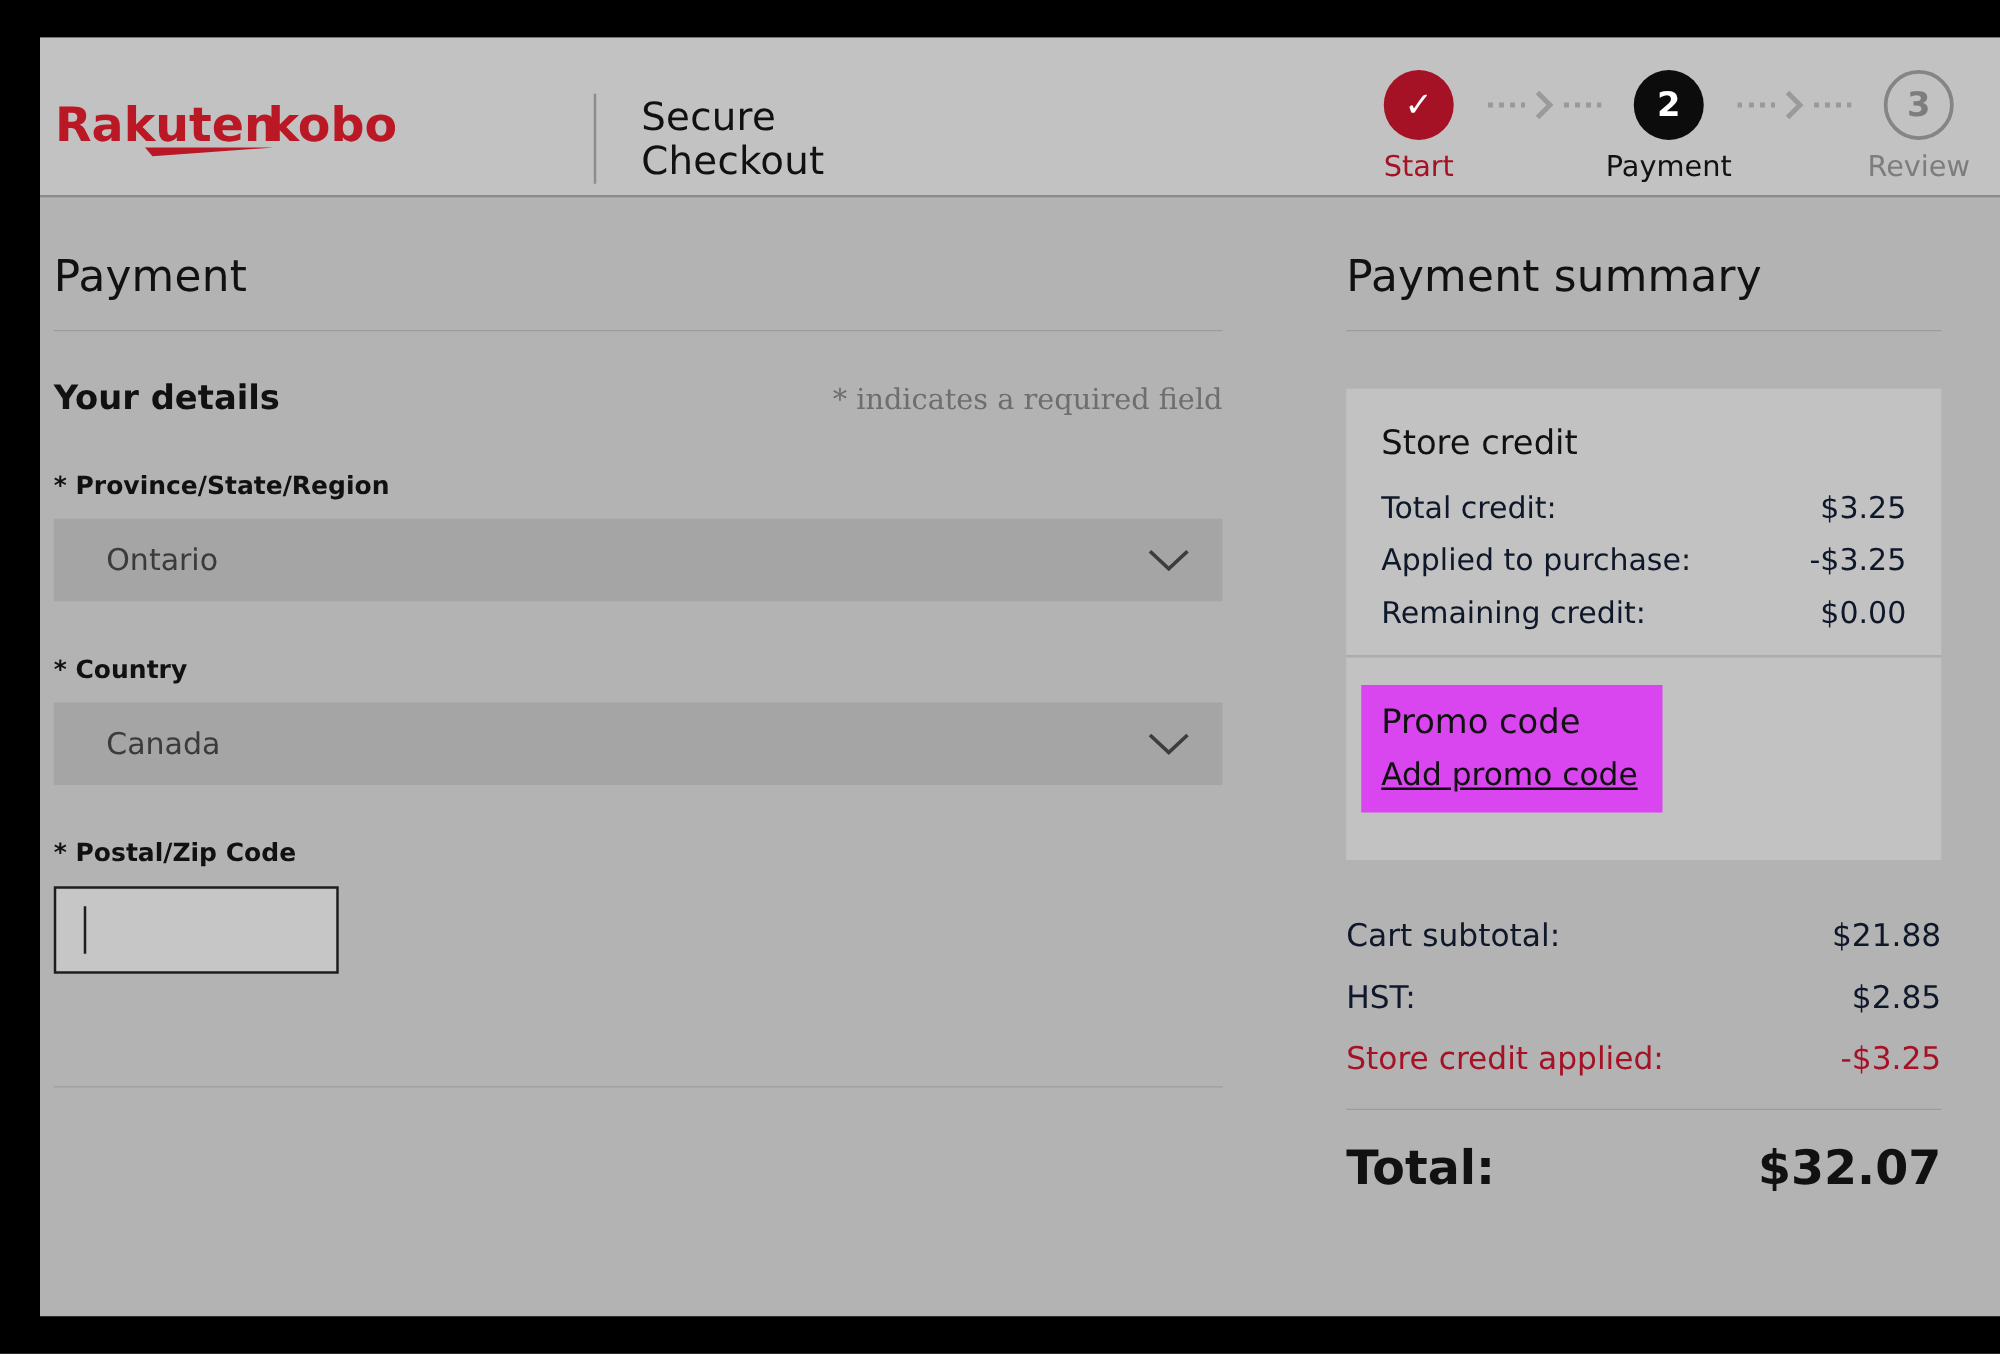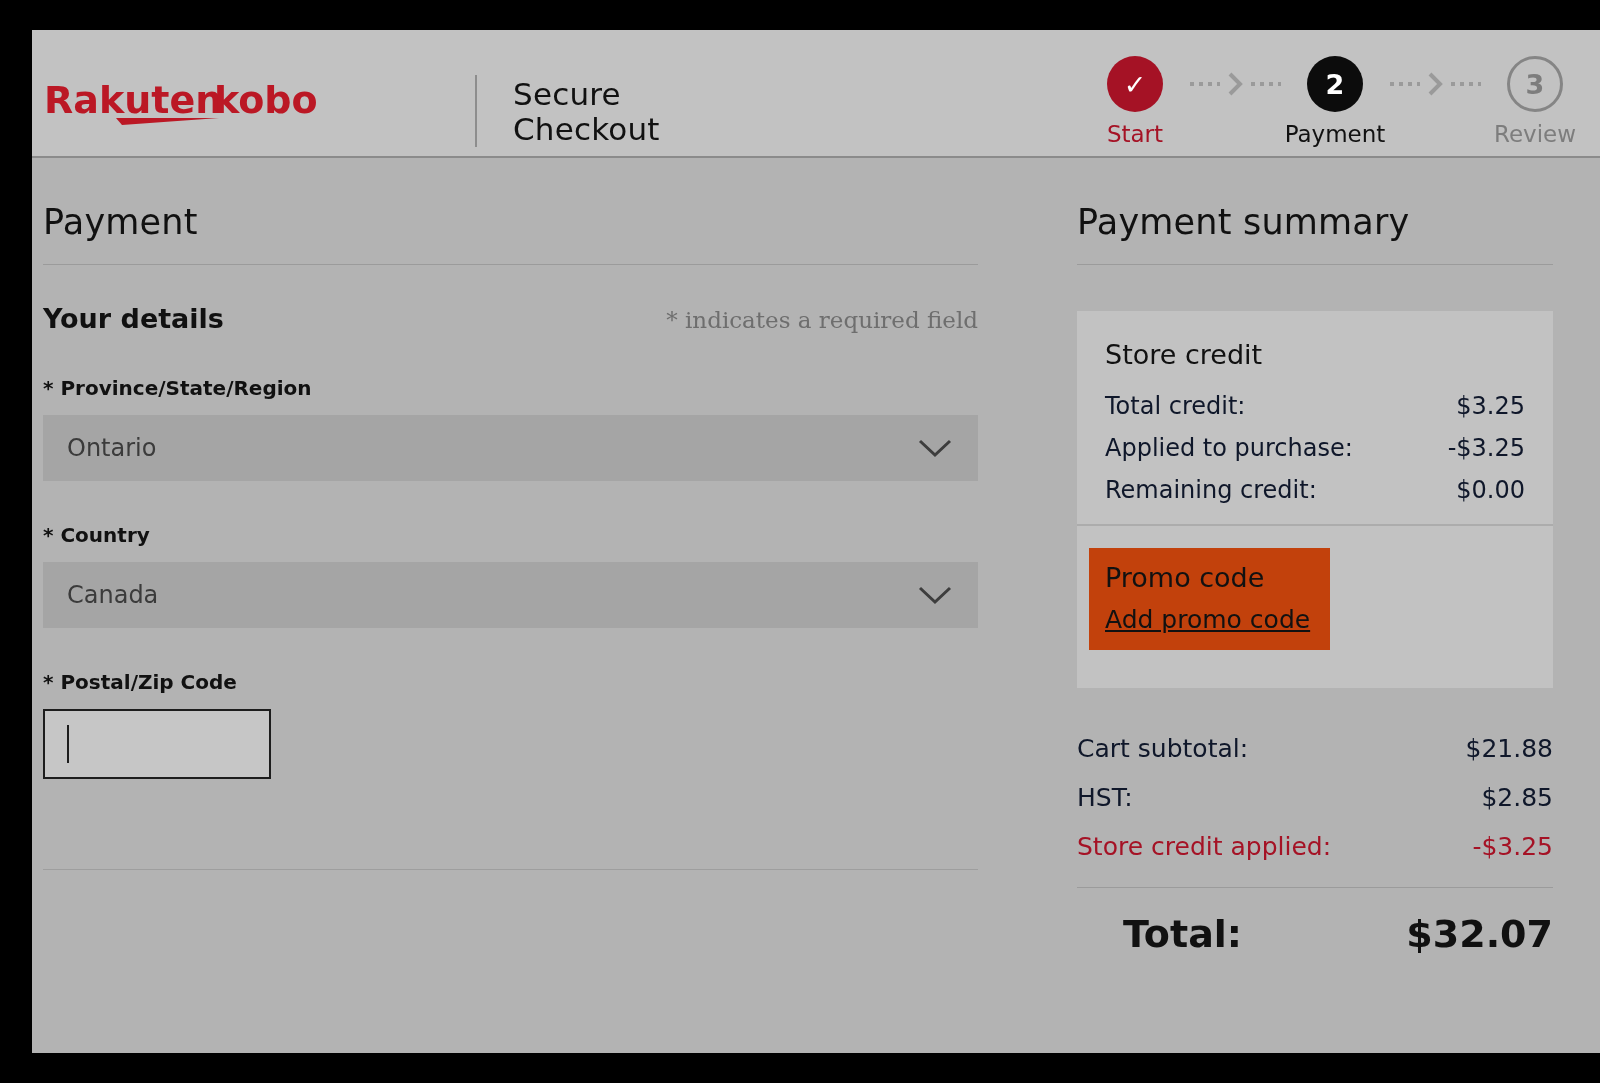--- a/index.html
+++ b/index.html
@@ -105,21 +105,21 @@
 
   .field{margin-top:42px;}
   .field-label{
     font-size:20px;color:#111;font-weight:bold;
     margin-bottom:15px;
   }
   .select{
     position:relative;
     height:66px;background:#a5a5a5;
     display:flex;align-items:center;
-    box-sizing:border-box;padding:0 24px;
+    box-sizing:border-box;padding:0 42px;
     cursor:pointer;
   }
   .select-value{font-size:24px;color:#3b3b3b;}
   .select-chev{
     position:absolute;right:26px;top:50%;
     transform:translateY(-50%);
   }
 
   .text-input{
     width:228px;height:70px;
@@ -160,40 +160,40 @@
   }
   .credit-card .line:first-of-type{margin-top:0;}
 
   .promo-block{
     background:#c2c2c2;
     border-top:2px solid #acacac;
     padding:22px 0 38px 0;
   }
   .promo-inner{
     display:inline-block;
-    background:#c2410c;
+    background:#d946ef;
     padding:14px 20px 16px 16px;
     margin-left:12px;
   }
   .promo-title{font-size:27px;color:#111;}
   .promo-link{
     display:inline-block;margin-top:12px;
     font-size:25px;color:#111;
     text-decoration:underline;cursor:pointer;
   }
 
   .totals{margin-top:46px;}
   .totals .line{font-size:25px;margin-top:20px;}
   .totals .line:first-child{margin-top:0;}
   .line.credit-applied{color:#a51225;}
   .total-rule{height:1px;background:#9b9b9b;margin-top:26px;}
   .grand{
     display:flex;justify-content:space-between;
     margin-top:24px;
-    font-size:38px;font-weight:bold;color:#111;margin-left:46px;
+    font-size:38px;font-weight:bold;color:#111;
   }
   .cut-text{
     margin-top:30px;font-size:24px;color:#222;
     height:14px;overflow:hidden;
   }
 </style>
 </head>
 <body>
 
 <div class="screen">

